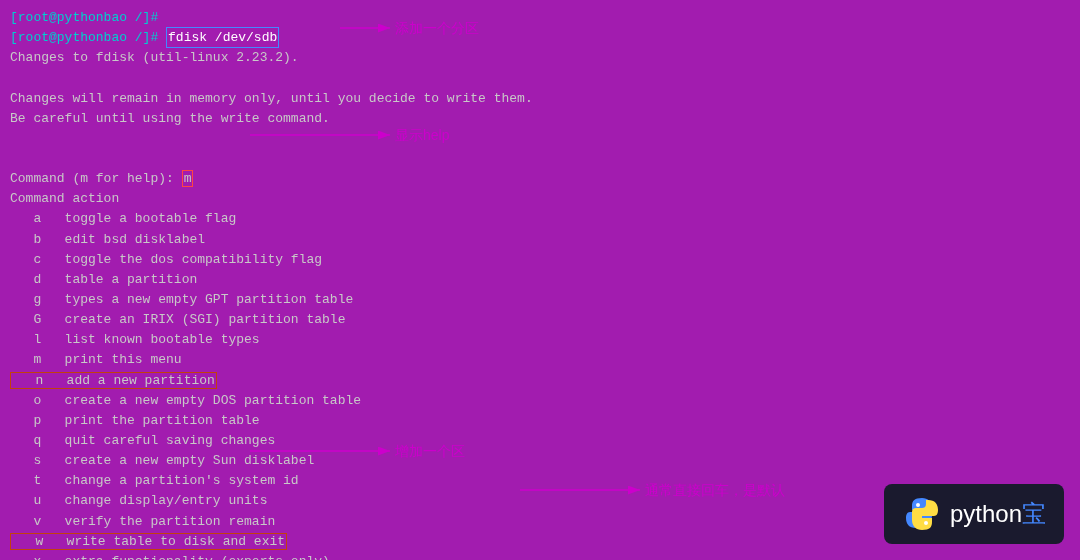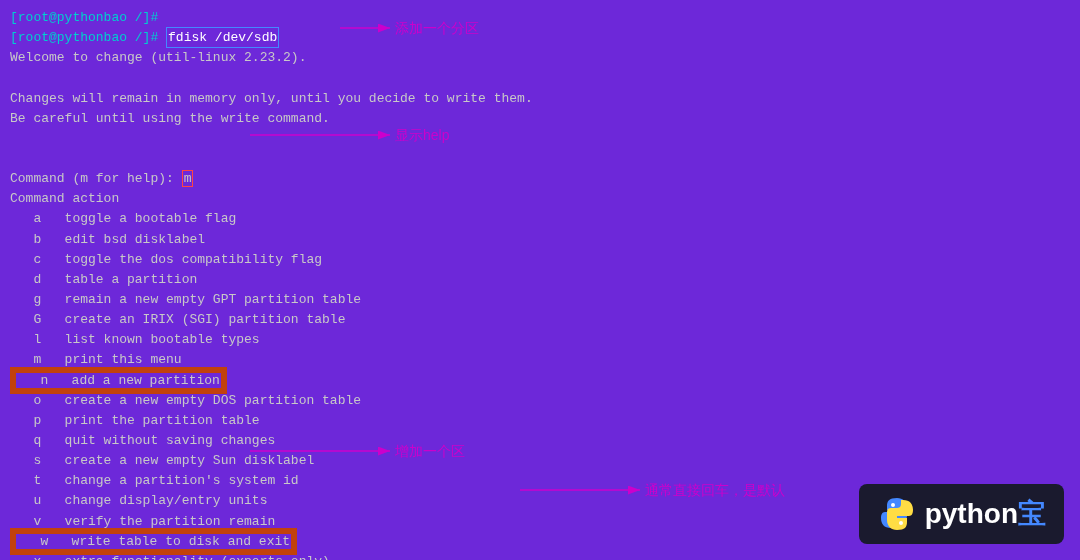--- a/index.html
+++ b/index.html
@@ -7,32 +7,32 @@
       width: 1080px;
       height: 560px;
       background: #1a1a2e;
       font-family: 'Courier New', Courier, monospace;
       overflow: hidden;
       position: relative;
     }
     .terminal {
       width: 100%;
       height: 100%;
-      background: #6d28d9;
+      background: #a21caf;
       color: #c8c8c8;
       font-size: 13px;
       line-height: 1.55;
       padding: 8px 10px;
       position: relative;
     }
     .line { white-space: pre; }
     .cyan { color: #00cfcf; }
     .highlight-box {
       display: inline;
-      border: 6px solid #c2410c;
+      border: 1px solid #c2410c;
       padding: 0 1px;
     }
     .highlight-box-red {
       display: inline;
       border: 1px solid #ff4444;
       padding: 0 1px;
     }
     .highlight-box-blue {
       display: inline;
       border: 1px solid #4488ff;
@@ -51,23 +51,23 @@
       display: flex;
       align-items: center;
       gap: 8px;
     }
     .logo-icon {
       width: 40px;
       height: 40px;
     }
     .logo-text {
       font-family: 'Microsoft YaHei', Arial, sans-serif;
-      font-size: 28px;
+      font-size: 24px;
       color: #ffffff;
-      font-weight: bold;
+      font-weight: normal;
     }
     .logo-text span {
       color: #4488ff;
     }
 
     
     .arrows-svg {
       position: absolute;
       top: 0;
       left: 0;
@@ -76,40 +76,40 @@
       pointer-events: none;
     }
   </style>
 </head>
 <body>
 
 <div class="terminal">
 
   <div class="line"><span class="cyan">[root@pythonbao /]#</span></div>
   <div class="line"><span class="cyan">[root@pythonbao /]# </span><span class="highlight-box-blue">fdisk /dev/sdb</span></div>
-  <div class="line">Welcome to change (util-linux 2.23.2).</div>
+  <div class="line">Changes to fdisk (util-linux 2.23.2).</div>
   <div class="line">&nbsp;</div>
   <div class="line">Changes will remain in memory only, until you decide to write them.</div>
   <div class="line">Be careful until using the write command.</div>
   <div class="line">&nbsp;</div>
   <div class="line">&nbsp;</div>
   <div class="line">Command (m for help): <span class="highlight-box-red">m</span></div>
   <div class="line">Command action</div>
   <div class="line">   a   toggle a bootable flag</div>
   <div class="line">   b   edit bsd disklabel</div>
   <div class="line">   c   toggle the dos compatibility flag</div>
   <div class="line">   d   table a partition</div>
-  <div class="line">   g   remain a new empty GPT partition table</div>
+  <div class="line">   g   types a new empty GPT partition table</div>
   <div class="line">   G   create an IRIX (SGI) partition table</div>
   <div class="line">   l   list known bootable types</div>
   <div class="line">   m   print this menu</div>
   <div class="line"><span class="highlight-box">   n   add a new partition</span></div>
   <div class="line">   o   create a new empty DOS partition table</div>
   <div class="line">   p   print the partition table</div>
-  <div class="line">   q   quit without saving changes</div>
+  <div class="line">   q   quit careful saving changes</div>
   <div class="line">   s   create a new empty Sun disklabel</div>
   <div class="line">   t   change a partition's system id</div>
   <div class="line">   u   change display/entry units</div>
   <div class="line">   v   verify the partition remain</div>
   <div class="line"><span class="highlight-box">   w   write table to disk and exit</span></div>
   <div class="line">   x   extra functionality (experts only)</div>
 
   <svg class="arrows-svg">
 
     <defs>

